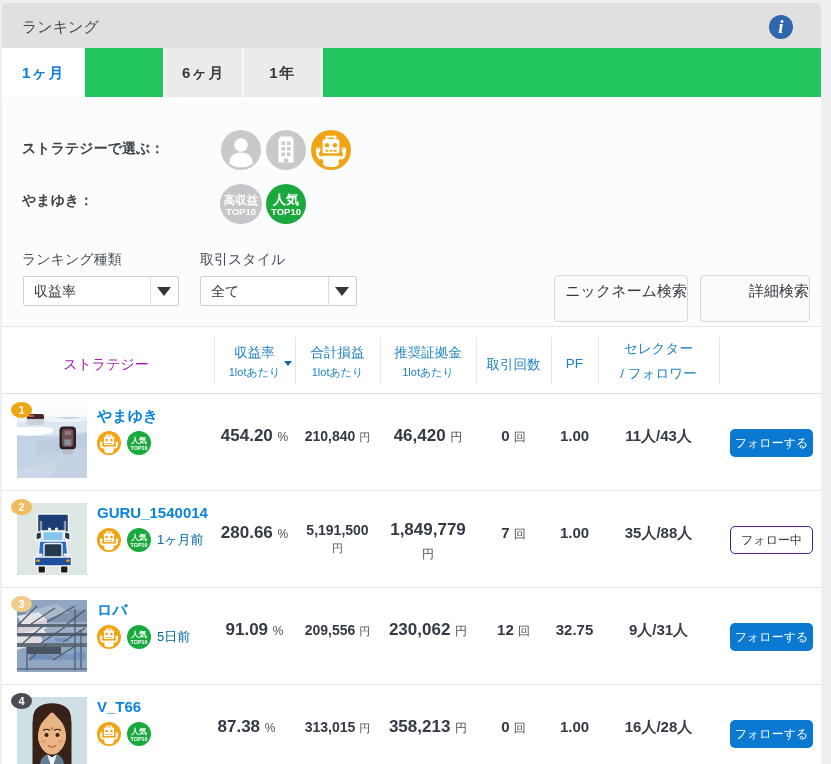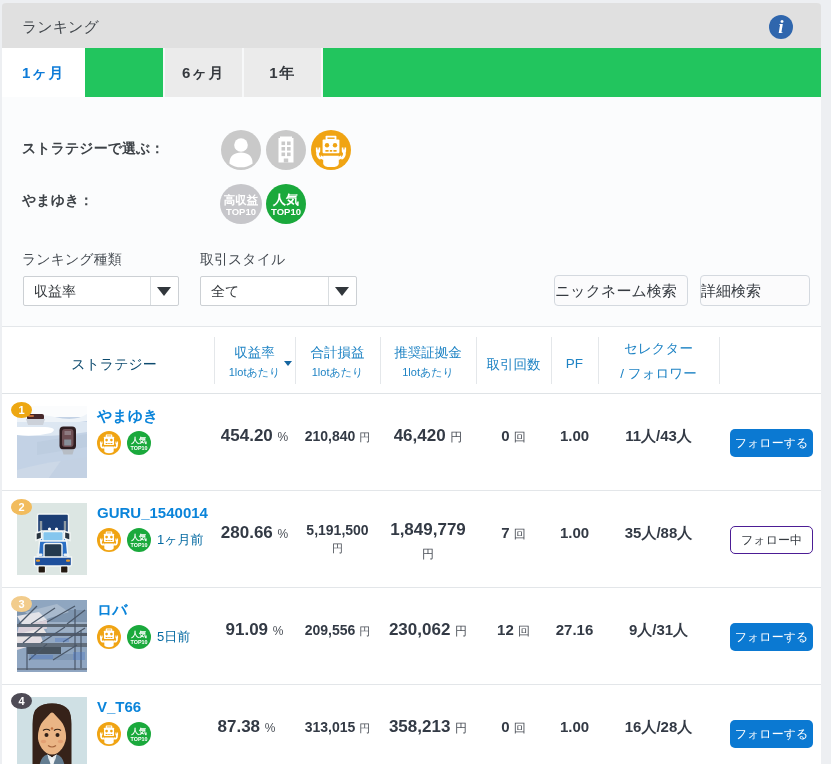--- a/index.html
+++ b/index.html
@@ -10,21 +10,21 @@
 .hd .t{position:absolute;left:20px;top:15px;font-size:15px;color:#43484d}
 .info{position:absolute;left:767px;top:12px;width:24px;height:24px;border-radius:50%;background:#2f66ad;color:#fff;text-align:center;font-family:"Liberation Serif",serif;font-style:italic;font-weight:bold;font-size:19px;line-height:23px}
 .tabs{position:absolute;left:2px;top:48px;width:819px;height:49px;background:#22c55e}
 .tab{position:absolute;top:0;height:49px;background:#ebebeb;color:#35393e;font-weight:bold;font-size:15px;text-align:center;line-height:49px;letter-spacing:1.5px}
 .tab.on{background:#fff;color:#0d7bd8}
 .filters{position:absolute;left:2px;top:97px;width:819px;height:229px;background:#fbfcfd}
 .lbl{position:absolute;font-size:14px;font-weight:bold;color:#3d4247}
 .sel{position:absolute;height:30px;margin:0;background:#fff;border:1px solid #ccd0d4;border-radius:2px;font-size:14px;color:#35393d;line-height:28px;padding-left:10px}
 .sel .sep{position:absolute;top:0;right:27px;width:1px;height:28px;background:#d9dde0}
 .sel .ar{position:absolute;right:7px;top:10px;width:0;height:0;border-left:7px solid transparent;border-right:7px solid transparent;border-top:9px solid #32373c}
-.btn{position:absolute;height:31px;background:#fbfbfc;border:1px solid #d4d9df;border-radius:4px;font-size:15px;color:#363b41;text-align:left;line-height:29px}
+.btn{position:absolute;height:47px;background:#fbfbfc;border:1px solid #d4d9df;border-radius:4px;font-size:15px;color:#363b41;text-align:right;line-height:29px}
 .thead{position:absolute;left:2px;top:326px;width:819px;height:68px;background:#fff;border-top:1px solid #e4e7ea;border-bottom:1px solid #dfe3e6}
 .th{position:absolute;color:#1e83c4;text-align:center}
 .vline{position:absolute;top:10px;width:1px;height:47px;background:#e4e7ea}
 .row{position:absolute;left:2px;width:819px;background:#fff;border-bottom:1px solid #e3e6e9}
 .rank{position:absolute;left:9px;top:8px;width:21px;height:16px;border-radius:50%;color:#fff;font-size:11px;font-weight:bold;text-align:center;line-height:16px}
 .av{position:absolute;left:15px;top:12px;width:70px;height:72px}
 .nm{position:absolute;left:95px;top:13px;font-size:15px;font-weight:bold;color:#0a84da}
 .bdg{position:absolute;top:37px;width:24px;height:24px}
 .ago{position:absolute;left:155px;top:37px;height:24px;line-height:24px;font-size:13px;color:#0369a1}
 .num{position:absolute;top:31px;height:22px;line-height:22px;text-align:center;font-weight:bold;color:#333a45;font-size:17px;white-space:nowrap}
@@ -110,21 +110,21 @@
 <div class="btn" style="left:554px;top:275px;width:134px">ニックネーム検索</div>
 <div class="btn" style="left:700px;top:275px;width:110px">詳細検索</div>
 <div class="thead">
   <div class="vline" style="left:212px"></div>
   <div class="vline" style="left:293px"></div>
   <div class="vline" style="left:378px"></div>
   <div class="vline" style="left:474px"></div>
   <div class="vline" style="left:549px"></div>
   <div class="vline" style="left:596px"></div>
   <div class="vline" style="left:717px"></div>
-  <div class="th" style="left:32px;top:29px;width:160px;font-size:14px;color:#0c4a6e">ストラテジー</div>
+  <div class="th" style="left:24px;top:29px;width:160px;font-size:14px;color:#a21caf">ストラテジー</div>
   <div class="th" style="left:212px;top:16px;width:81px;font-size:13.5px;line-height:19px">収益率<br><span style="font-size:11px">1lotあたり</span></div>
   <div class="th a" style="left:282px;top:34px;width:0;height:0;border-left:4.5px solid transparent;border-right:4.5px solid transparent;border-top:5.5px solid #1565a0"></div>
   <div class="th" style="left:293px;top:16px;width:85px;font-size:13.5px;line-height:19px">合計損益<br><span style="font-size:11px">1lotあたり</span></div>
   <div class="th" style="left:378px;top:16px;width:96px;font-size:13.5px;line-height:19px">推奨証拠金<br><span style="font-size:11px">1lotあたり</span></div>
   <div class="th" style="left:474px;top:29px;width:75px;font-size:13.5px">取引回数</div>
   <div class="th" style="left:549px;top:29px;width:47px;font-size:13.5px">PF</div>
   <div class="th" style="left:596px;top:9px;width:121px;font-size:13.5px;line-height:25px">セレクター<br>/ フォロワー</div>
 </div>
 
 <div class="row" style="top:394px;height:97px">
@@ -316,21 +316,21 @@
   <svg class="bdg" style="left:125px" width="24" height="24" viewBox="0 0 40 40">
       <circle cx="20" cy="20" r="20" fill="#1aa93c"></circle>
       <text x="20" y="20.5" font-family="Liberation Sans" font-size="13" font-weight="bold" fill="#fff" text-anchor="middle">人気</text>
       <text x="20" y="31" font-family="Liberation Sans" font-size="9" font-weight="bold" fill="#fff" text-anchor="middle">TOP10</text>
     </svg>
   <div class="ago">5日前</div>
   <div class="num" style="left:212px;width:81px">91.09 <span class="u">%</span></div>
   <div class="num n14" style="left:293px;width:85px">209,556 <span class="u">円</span></div>
   <div class="num" style="left:378px;width:96px">230,062 <span class="u">円</span></div>
   <div class="num n15" style="left:474px;width:75px">12 <span class="u">回</span></div>
-  <div class="num n15" style="left:549px;width:47px">27.16</div>
+  <div class="num n15" style="left:549px;width:47px">32.75</div>
   <div class="num n15" style="left:596px;width:121px">9人/31人</div>
   <div class="fbtn">フォローする</div>
 </div>
 <div class="row" style="top:685px;height:79px;border-bottom:none">
   <svg class="av" width="70" height="72" viewBox="0 0 70 72">
       <rect width="70" height="72" fill="#cfe0e4"></rect>
       <path d="M15.5 68 V27 Q15.5 6.5 35 6.5 Q54.5 6.5 54.5 27 V68 Q45 73 35 73 Q25 73 15.5 68 z" fill="#362219"></path>
       <path d="M22 72 Q23 59 30.5 57.5 L35 60.5 L39.5 57.5 Q47 59 48 72 z" fill="#647d91"></path>
       <path d="M30.5 57.5 L35 72 L39.5 57.5 L35 60.5 z" fill="#f4f6f7"></path>
       <path d="M30.5 57.5 L35 60.5 L32 63.5 z" fill="#e4e9ec"></path>

